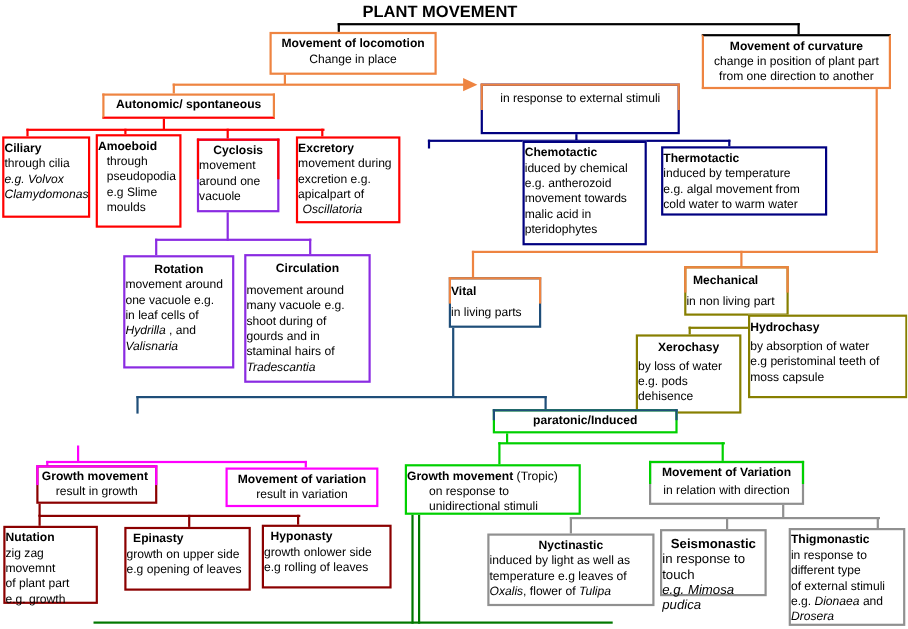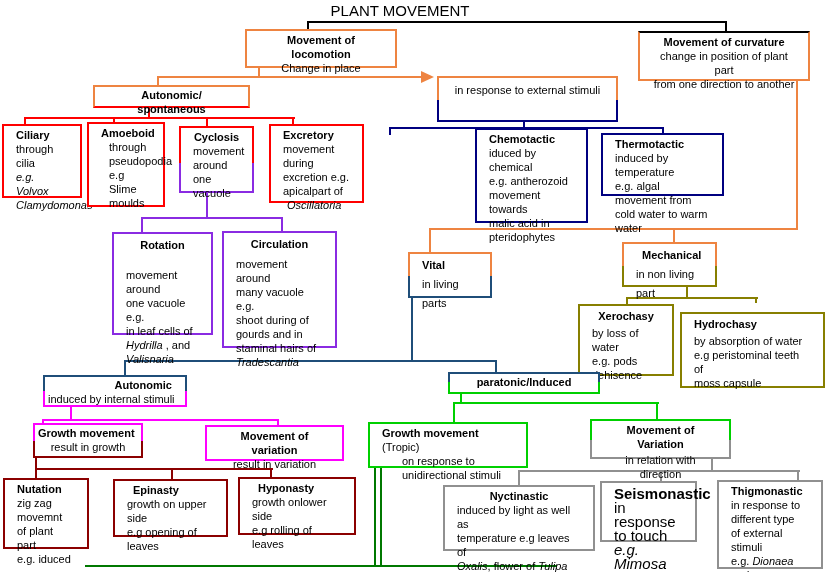--- a/index.html
+++ b/index.html
@@ -1,30 +1,30 @@
 <!DOCTYPE html>
 <html><head>
 <meta charset="utf-8">
 <style>
   html,body{margin:0;padding:0;background:#fff}
   #c{position:relative;width:825px;height:572px;overflow:hidden;background:#fff;
      font-family:"Liberation Sans",sans-serif;color:#000}
   #ttl{position:absolute;left:270px;top:2px;width:260px;text-align:center;
-       font-weight:normal;font-size:15px}
+       font-weight:bold;font-size:15px}
   .box{position:absolute;box-sizing:border-box;border:2px solid #000;background:#fff;
-       font-size:11px;line-height:14px;padding:2px 12px}
+       font-size:11px;line-height:14px;padding:2px 0}
   .cap{position:absolute;box-sizing:border-box;left:-2px;top:-2px;right:-2px;height:58%;
        border:2px solid;border-bottom:none;pointer-events:none;display:block}
   .cl{position:absolute;display:block}
   .bt{font-weight:bold}
   .tc{text-align:center}
   .tr{text-align:right;padding-right:10px}
   .it{font-style:italic}
   .lh18{line-height:19px}
-  .fs10{font-size:15px}
+  .fs10{font-size:12px}
   .ind{padding-left:18px}
   .arrow{position:absolute;width:0;height:0;border:6px solid transparent;border-right:0;
          border-left:13px solid #EE8441}
 </style>
 </head>
 <body>
 
 <div id="c">
 
   <i class="cl" style="left:307px;top:21px;width:420px;height:2px;background:#000"></i>
@@ -151,29 +151,29 @@
 
   <div class="box" style="left:475px;top:128px;width:113px;height:95px;border-color:#000080">
     <div class="bt">Chemotactic</div>
     <div>iduced by chemical</div>
     <div>e.g. antherozoid</div>
     <div>movement towards</div>
     <div>malic acid in</div>
     <div>pteridophytes</div>
   </div>
 
-  <div class="box" style="left:601px;top:133px;width:123px;height:63px;border-color:#000080">
+  <div class="box" style="left:601px;top:133px;width:151px;height:63px;border-color:#000080">
     <div class="bt">Thermotactic</div>
     <div>induced by temperature</div>
     <div>e.g. algal movement from</div>
     <div>cold water to warm water</div>
   </div>
 
   <div class="box" style="left:112px;top:232px;width:101px;height:103px;border-color:#8A2BE2;padding-top:4px">
-    <div class="bt tc" style="margin-bottom:16px">Rotation</div>
+    <div class="bt tc" style="margin-bottom:0">Rotation</div>
     <div>movement around</div>
     <div>one vacuole e.g.</div>
     <div>in leaf cells of</div>
     <div><span class="it">Hydrilla</span><span> , and</span></div>
     <div class="it">Valisnaria</div>
   </div>
 
   <div class="box" style="left:222px;top:231px;width:115px;height:117px;border-color:#8A2BE2;padding-top:4px">
     <div class="bt tc" style="margin-bottom:6px">Circulation</div>
     <div>movement around</div>
@@ -196,34 +196,29 @@
     <div>in non living part</div>
   </div>
 
   <div class="box" style="left:578px;top:304px;width:96px;height:72px;border-color:#877F00;padding-top:3px">
     <div class="bt tc" style="margin-bottom:3px">Xerochasy</div>
     <div>by loss of water</div>
     <div>e.g. pods</div>
     <div>dehisence</div>
   </div>
 
-  <div class="box" style="left:680px;top:312px;width:145px;height:76px;border-color:#877F00;padding-top:3px">
+  <div class="box" style="left:680px;top:286px;width:145px;height:76px;border-color:#877F00;padding-top:3px">
     <div class="bt" style="margin-bottom:3px">Hydrochasy</div>
     <div>by absorption of water</div>
     <div>e.g peristominal teeth of</div>
     <div>moss capsule</div>
   </div>
 
-  <div class="box" style="left:43px;top:375px;width:144px;height:32px;border-color:#FF00FF;padding:1px 3px">
-    <i class="cap" style="border-color:#1F4E79"></i>
-    <div class="bt tr">Autonomic</div>
-    <div>induced by internal stimuli</div>
-  </div>
-
-  <div class="box tc" style="left:448px;top:372px;width:152px;height:22px;border-color:#00D000;padding:1px 13px">
+
+  <div class="box tc" style="left:448px;top:372px;width:168px;height:22px;border-color:#00D000;padding:1px 13px">
     <i class="cap" style="border-color:#1F4E79"></i>
     <div class="bt">paratonic/Induced</div>
   </div>
 
   <div class="box" style="left:33px;top:423px;width:110px;height:35px;border-color:#8B0000;padding:1px 3px">
     <i class="cap" style="border-color:#FF00FF"></i>
     <div class="bt">Growth movement</div>
     <div class="tc">result in growth</div>
   </div>
 
@@ -241,21 +236,21 @@
   <div class="box tc" style="left:590px;top:419px;width:141px;height:40px;border-color:#909090;padding-top:2px">
     <i class="cap" style="border-color:#00D000"></i>
     <div class="bt">Movement of Variation</div>
     <div style="margin-top:2px">in relation with direction</div>
   </div>
 
   <div class="box" style="left:3px;top:478px;width:86px;height:71px;border-color:#8B0000">
     <div class="bt">Nutation</div>
     <div>zig zag movemnt</div>
     <div>of plant part</div>
-    <div>e.g. iduced</div>
+    <div>e.g. growth</div>
   </div>
 
   <div class="box" style="left:113px;top:479px;width:115px;height:58px;border-color:#8B0000">
     <div class="bt" style="padding-left:6px">Epinasty</div>
     <div>growth on upper side</div>
     <div>e.g opening of leaves</div>
   </div>
 
   <div class="box" style="left:238px;top:477px;width:118px;height:58px;border-color:#8B0000">
     <div class="bt" style="padding-left:6px">Hyponasty</div>

